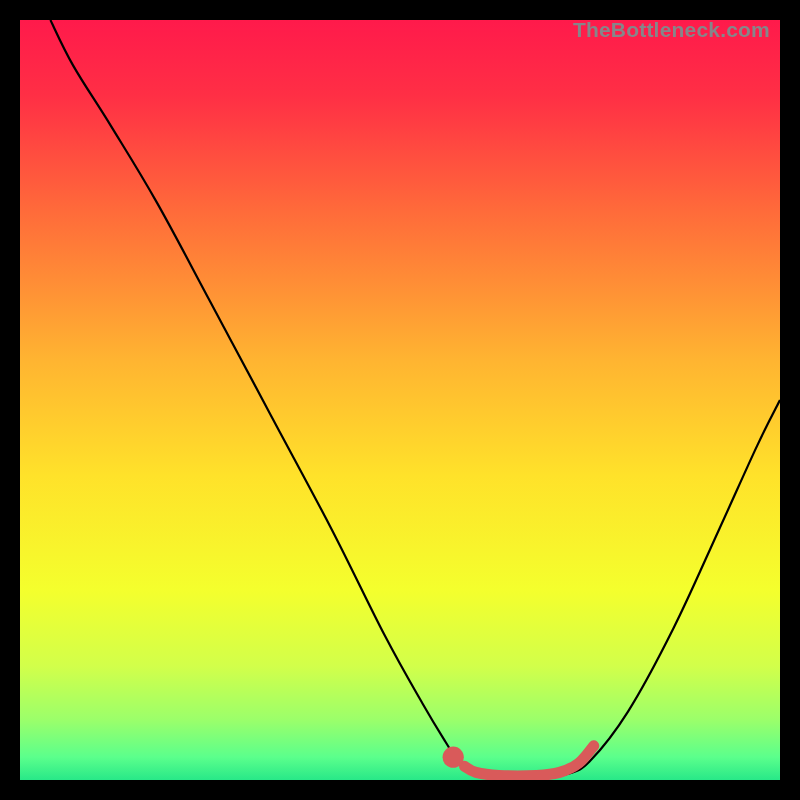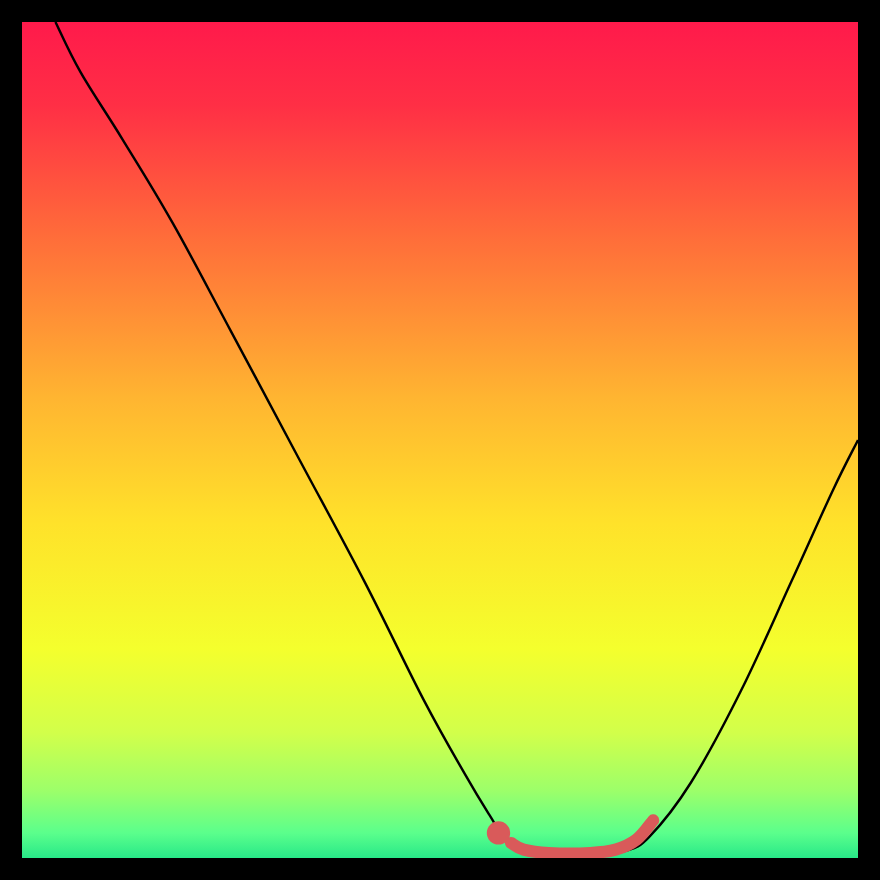--- a/index.html
+++ b/index.html
@@ -62,13 +62,14 @@
 
     <rect x="0" y="0" width="760" height="760" fill="url(#bg-grad)"></rect>
 
     <path id="series-curve" fill="none" d="M 30.400000000000002 0 C 34.504000000000005 8.208000000000004, 42.256 26.44800000000003, 53.2 45.60000000000002 C 64.144 64.75200000000001, 76.152 81.77599999999998, 91.2 106.39999999999998 C 106.248 131.02399999999997, 119.01599999999999 150.93599999999998, 136.79999999999998 182.39999999999998 C 154.58399999999997 213.86399999999998, 169.48 242.896, 190 281.2 C 210.52 319.504, 228.912 354.15999999999997, 250.8 395.2 C 272.688 436.24, 291.08 469.52799999999996, 311.59999999999997 509.2 C 332.11999999999995 548.872, 348.384 584.136, 364.8 615.6 C 381.216 647.0640000000001, 391.856 664.848, 402.8 684 C 413.744 703.152, 418.76000000000005 711.056, 425.6 722 C 432.44 732.944, 435.328 739.0544, 440.79999999999995 744.8 C 446.27199999999993 750.5455999999999, 449.15999999999997 751.5944, 456 753.92 C 462.84000000000003 756.2456, 467.856 757.0360000000001, 478.8 757.72 C 489.744 758.404, 504.48800000000006 758.404, 516.8000000000001 757.72 C 529.1120000000001 757.0360000000001, 537.6239999999999 756.9295999999999, 547.1999999999999 753.92 C 556.776 750.9104, 559.056 752.2176, 570 741 C 580.944 729.7824, 592.952 715.54, 608 691.6 C 623.048 667.6600000000001, 637.184 640.832, 653.6 608 C 670.0160000000001 575.168, 684.152 542.0319999999999, 699.2 509.2 C 714.248 476.368, 726.256 448.856, 737.1999999999999 425.6 C 748.1439999999999 402.34400000000005, 755.896 388.208, 760 380" stroke="#000000" stroke-width="2.2"></path>
 
     <path id="series-highlight" fill="none" d="M 444.59999999999997 746.32 C 446.652 747.4144, 449.844 750.7583999999999, 456 752.4 C 462.156 754.0416, 467.856 754.8928000000001, 478.8 755.44 C 489.744 755.9872, 505.85600000000005 755.9872, 516.8000000000001 755.44 C 527.744 754.8928000000001, 532.076 754.5888, 539.6 752.4 C 547.124 750.2112, 552.4440000000001 748.068, 558.6 743.28 C 564.756 738.492, 571.064 728.9463999999999, 573.8 725.8" stroke="#d95a5a" stroke-width="11" stroke-linecap="round" stroke-linejoin="round"></path>
 
     <circle id="marker-dot" cx="433.2" cy="737.2" r="10.639999999999999" fill="#d95a5a"></circle>
   </svg>
 
+  <div class="watermark">TheBottleneck.com</div>
 </div>
 
 </body></html>

